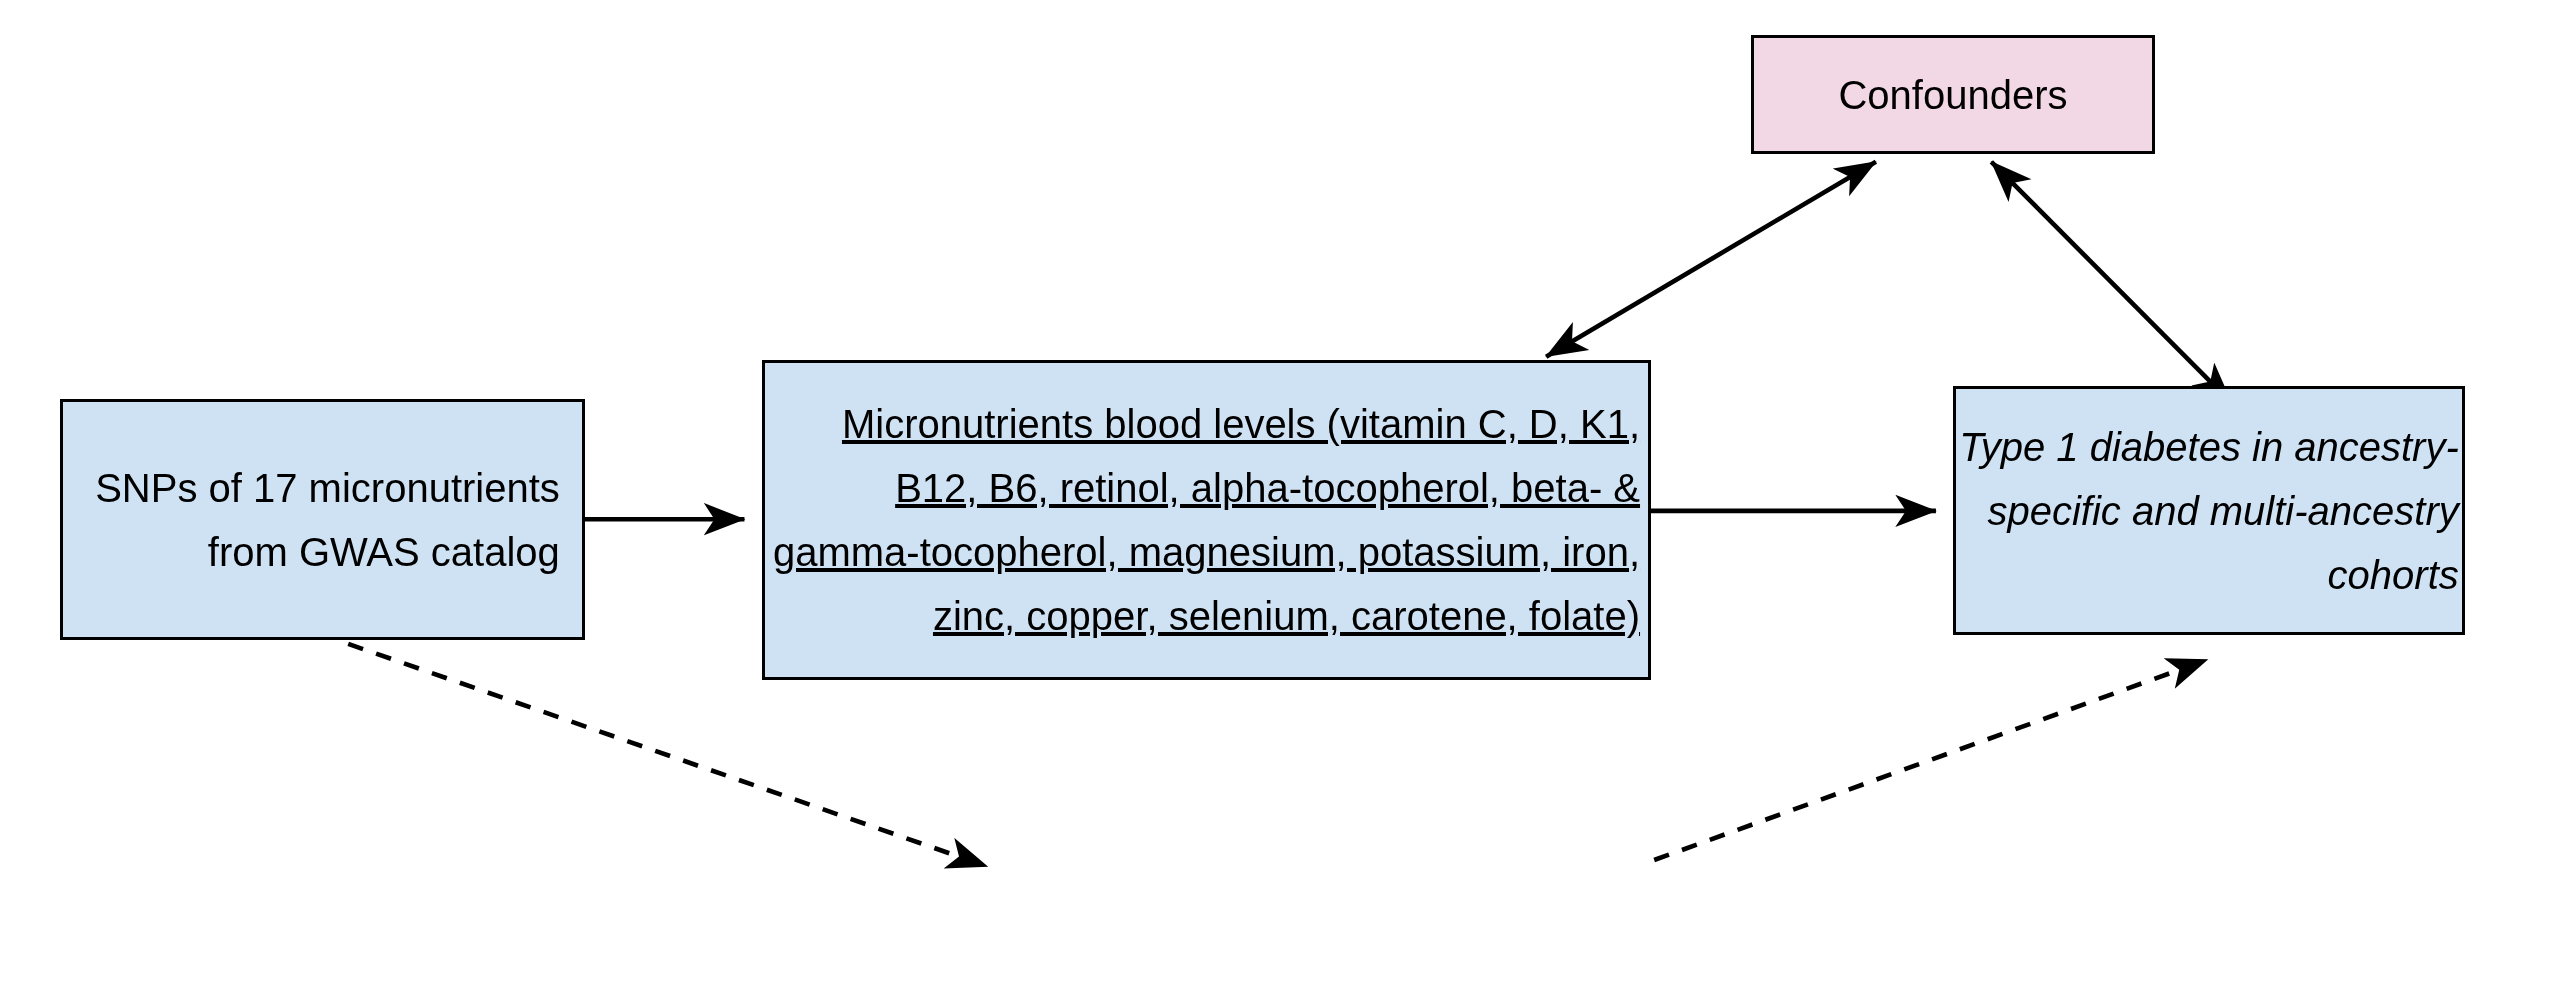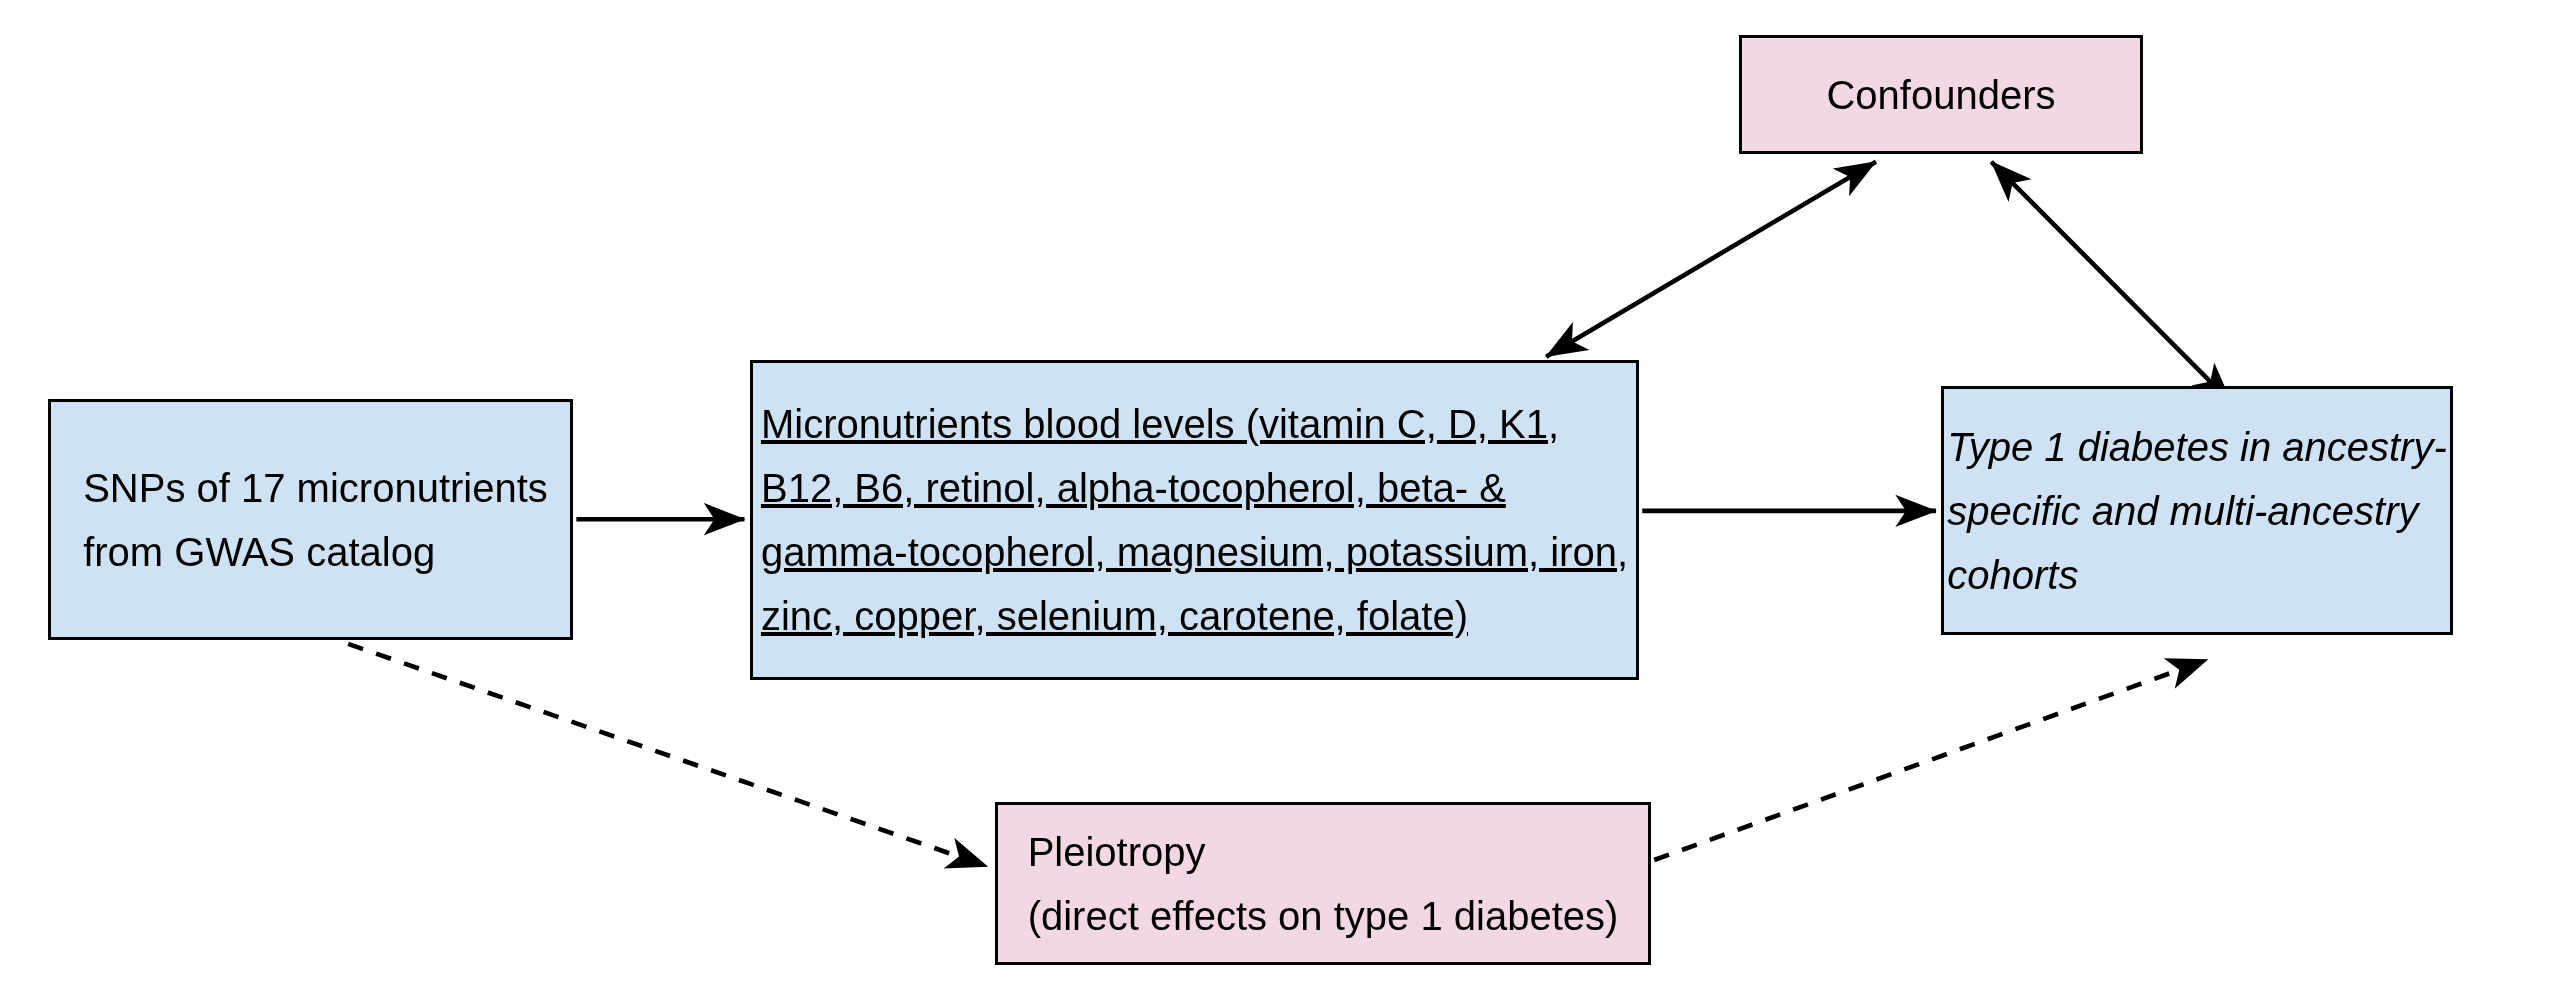--- a/index.html
+++ b/index.html
@@ -23,22 +23,23 @@
     left:0;top:0;
     width:2576px;height:995px;
   }
   .node{
     position:absolute;
     display:flex;
     align-items:center;
     justify-content:center;
     border:3.7px solid var(--border);
     box-sizing:border-box;
-    text-align:left;
+    text-align:right;
     color:#000;
+    margin-left:12px;
   }
   .node .label{
     white-space:pre-line;
     font-size:40px;
     line-height:64px;
     font-weight:400;
   }
   .node.blue{background:var(--blue);}
   .node.pink{background:var(--pink);}
   
@@ -94,19 +95,15 @@
   <div class="node blue node-t1d">
     <span class="label">Type 1 diabetes in ancestry-
 specific and multi-ancestry
 cohorts</span>
   </div>
 
   <div class="node pink node-confounders">
     <span class="label">Confounders</span>
   </div>
 
-  <div class="node pink node-pleiotropy">
-    <span class="label">Pleiotropy
-(direct effects on type 1 diabetes)</span>
-  </div>
 
 </div>
 
 
 </body></html>

